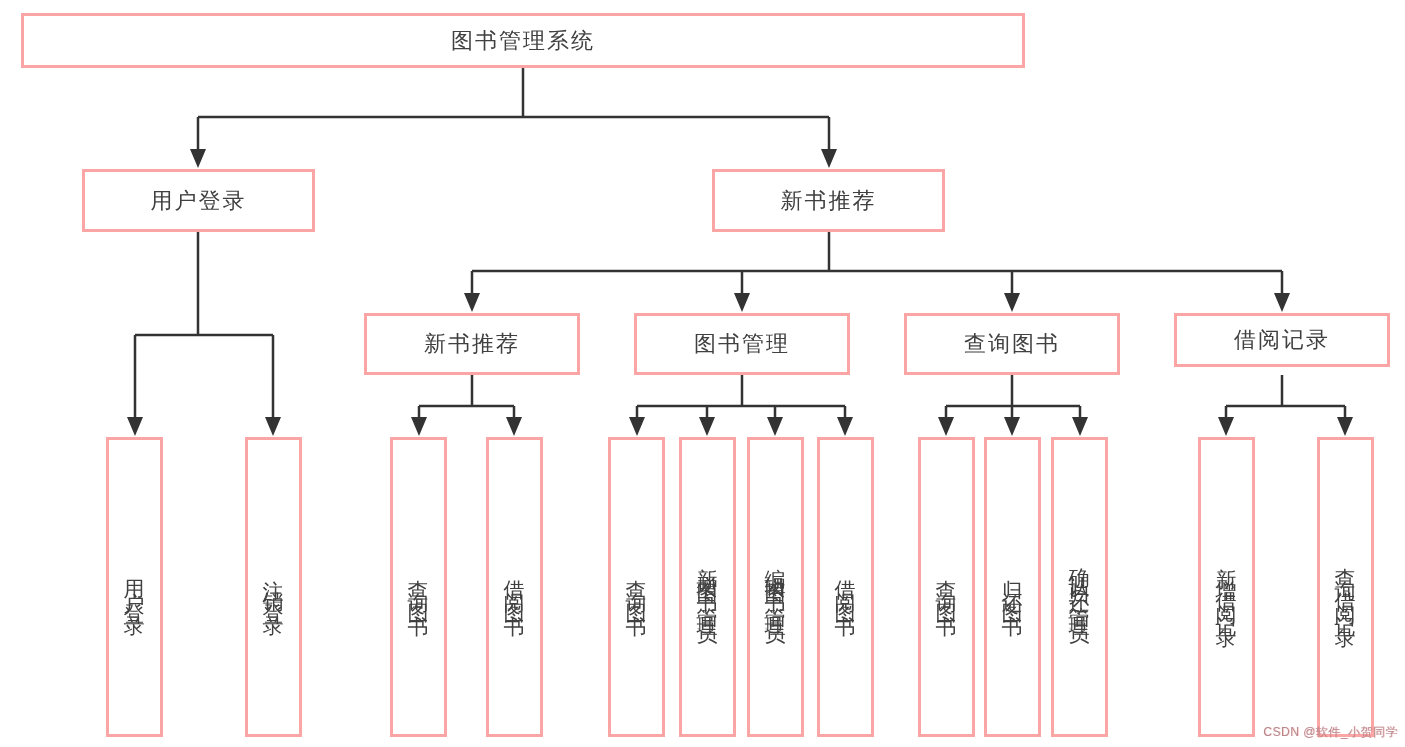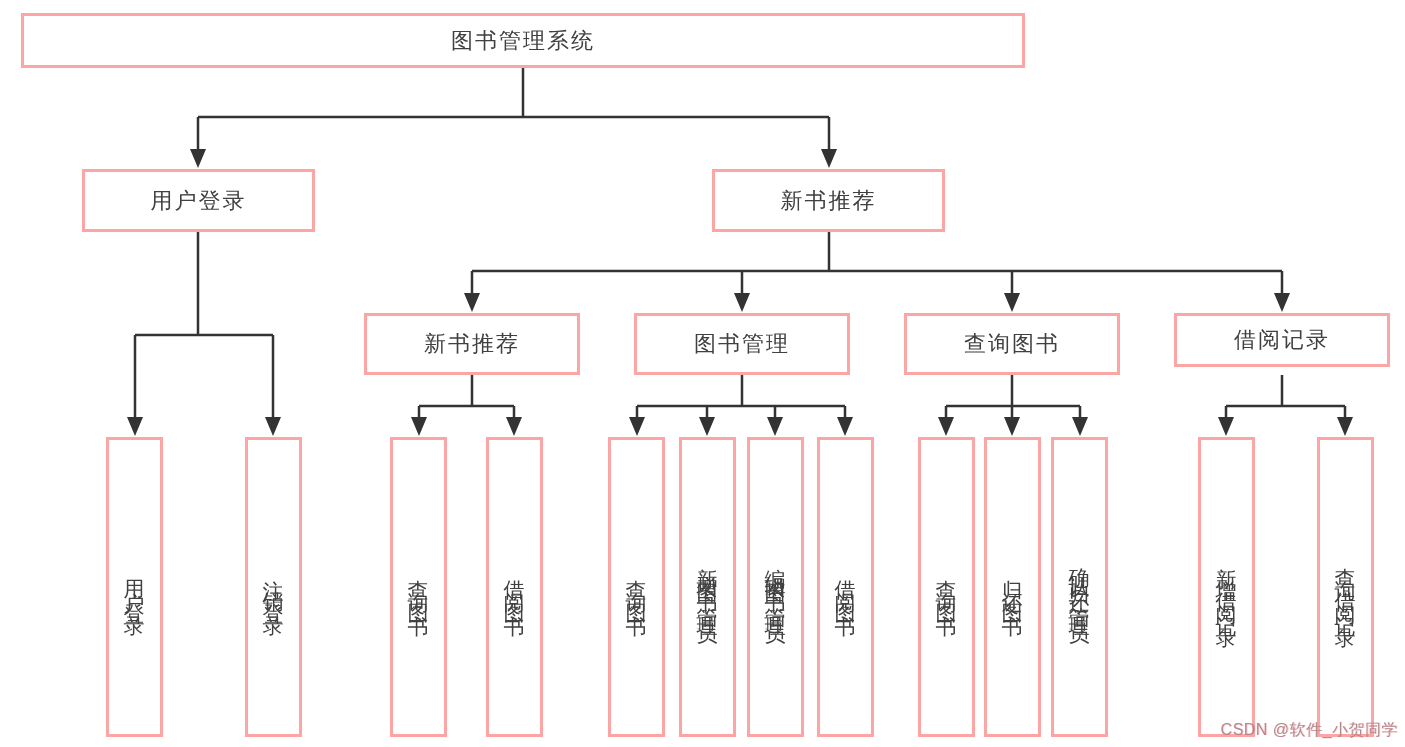--- a/index.html
+++ b/index.html
@@ -14,21 +14,21 @@
   }
   .nh{font-size:22px;letter-spacing:2px;white-space:nowrap;}
   .nv .vlbl{
     writing-mode:vertical-rl;text-orientation:mixed;
     font-size:21px;line-height:1;letter-spacing:12px;
     white-space:nowrap;
   }
   .nv.long .vlbl{letter-spacing:8px;}
   .watermark{
     position:absolute;right:7px;bottom:6px;
-    font-size:16px;letter-spacing:0.5px;color:#b5888d;
+    font-size:12px;letter-spacing:0.5px;color:#b5888d;
     text-shadow:1px 0 0 rgba(252,120,120,0.35);
     white-space:nowrap;pointer-events:none;
   }
 </style>
 </head>
 <body>
 
 <div class="canvas">
 
   <svg class="connectors" viewBox="0 0 1405 747" xmlns="http://www.w3.org/2000/svg">

